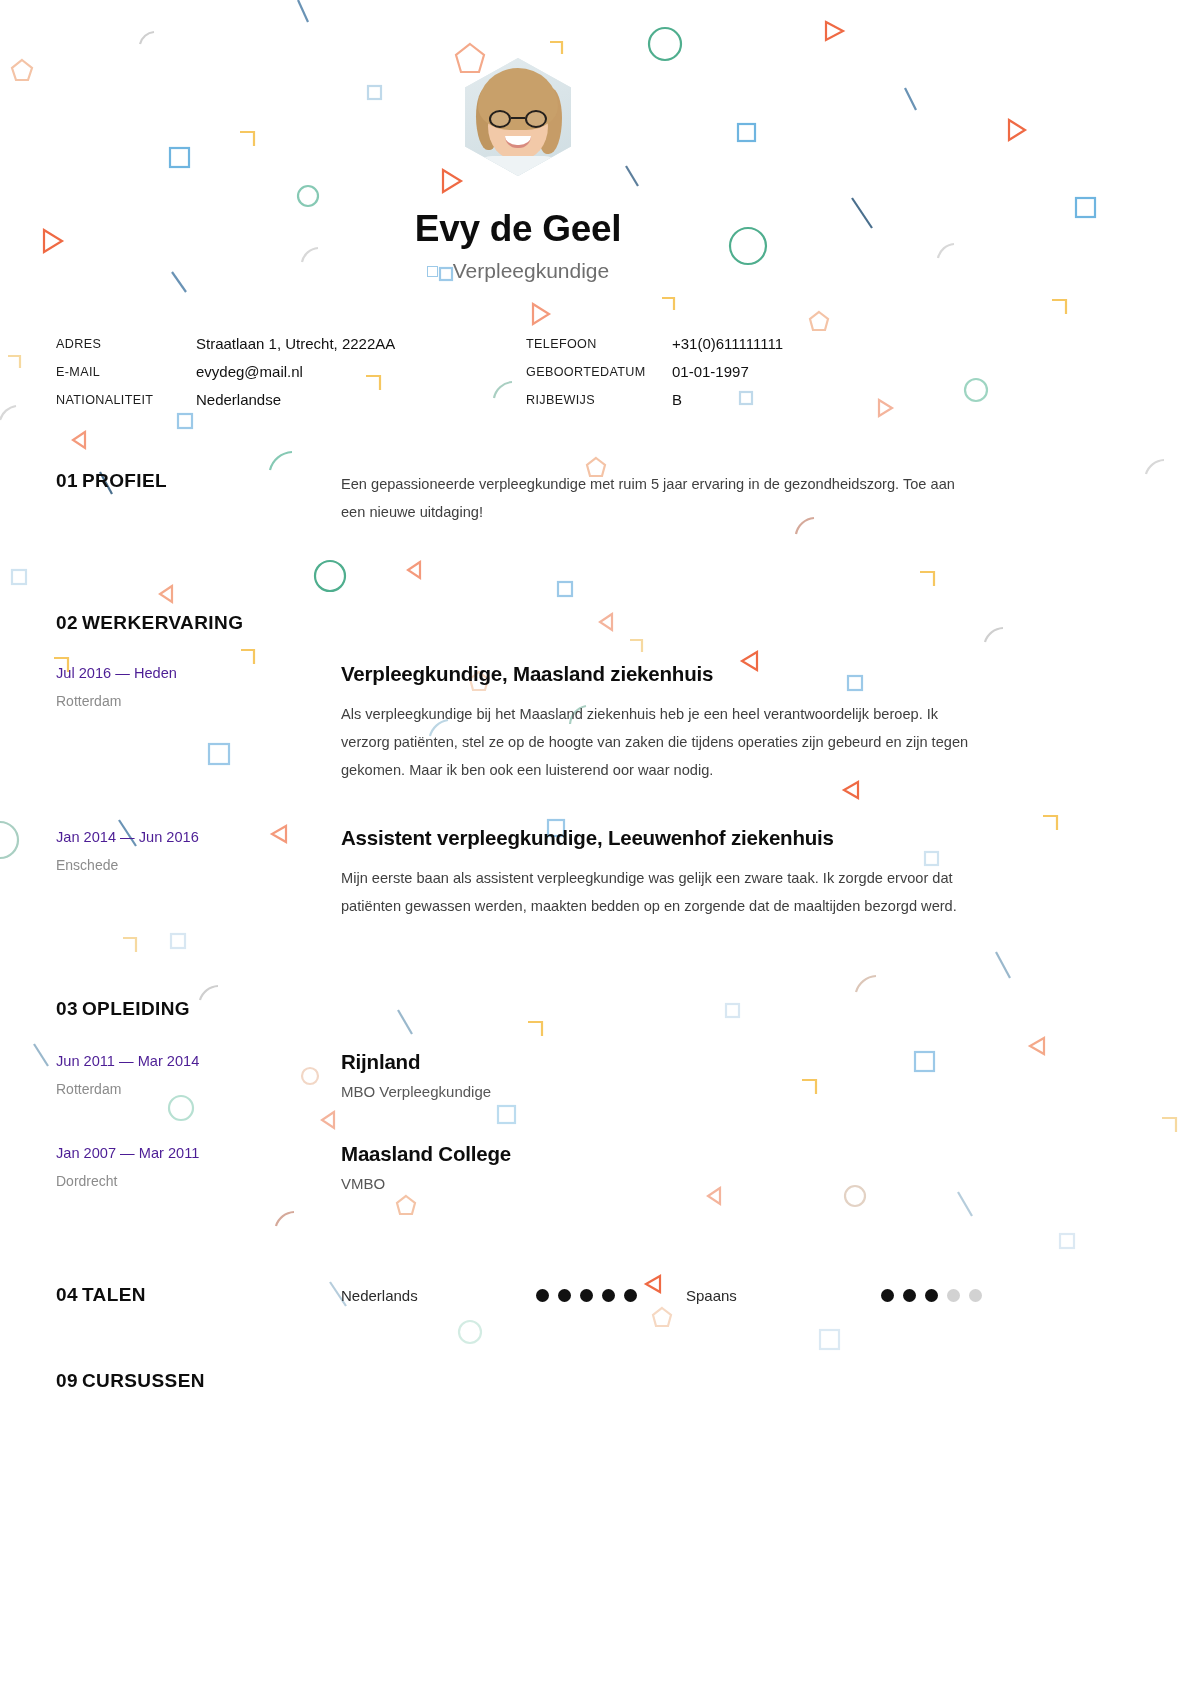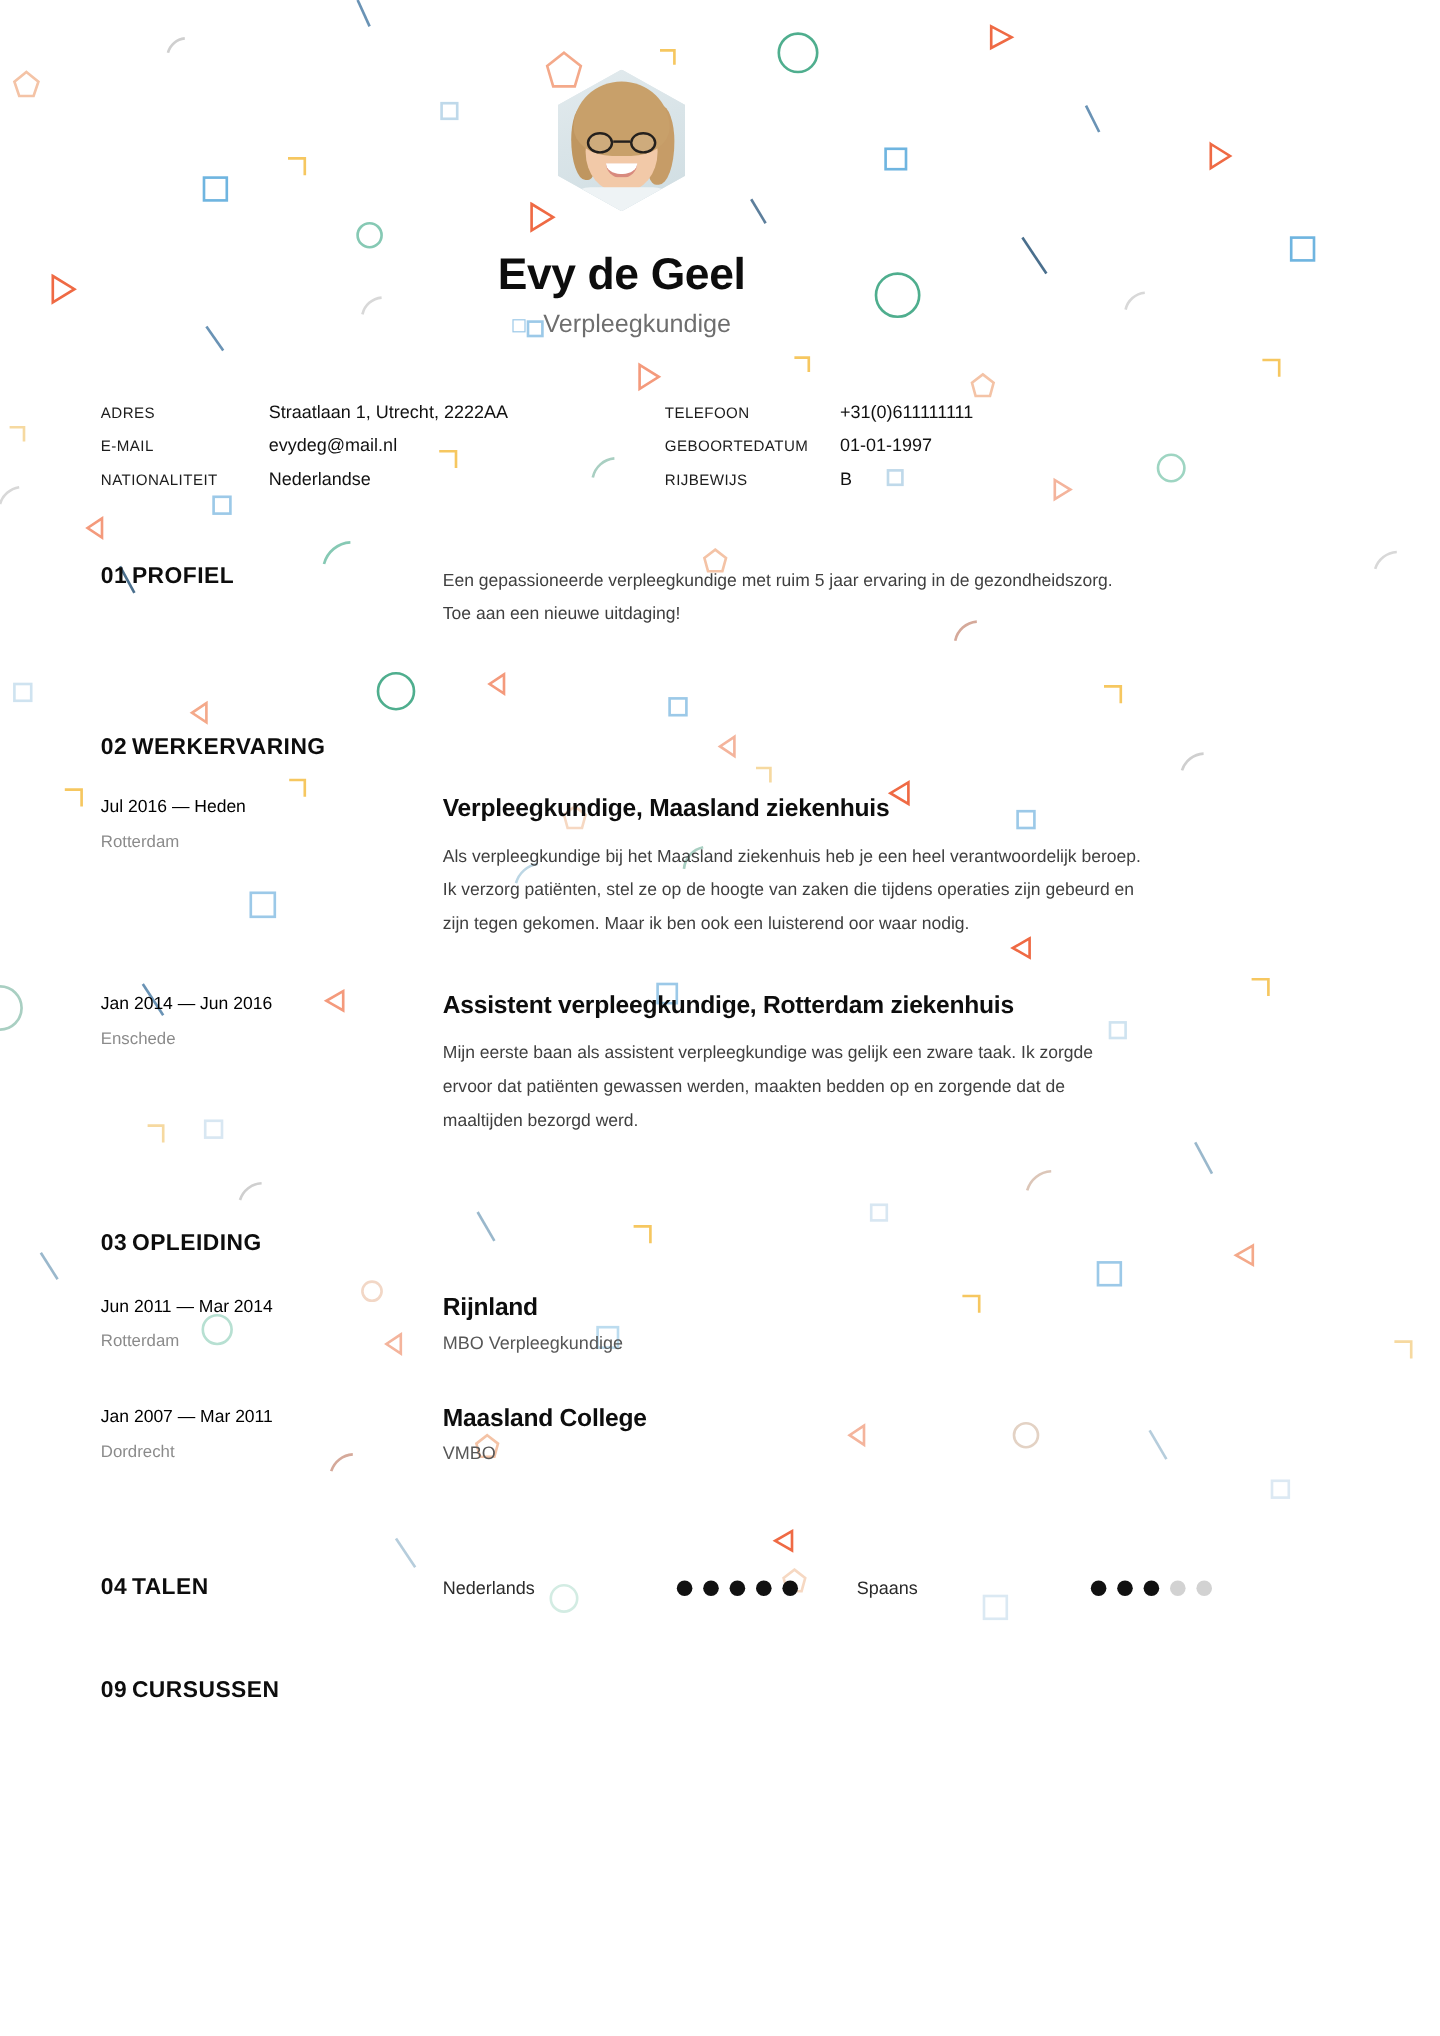--- a/index.html
+++ b/index.html
@@ -21,21 +21,21 @@
     width: 1200px; height: 1697px;
     pointer-events: none;
     z-index: 0;
   }
 
   
   .page {
     position: relative;
     z-index: 2;
     width: 1036px;
-    padding: 0 84px;
+    padding: 0 56px;
   }
 
   
   .header {
     text-align: center;
     padding-top: 58px;
   }
   .avatar-wrap {
     width: 106px;
     height: 118px;
@@ -206,21 +206,21 @@
 
   
   .entry {
     display: grid;
     grid-template-columns: 285px 1fr;
     margin-top: 34px;
   }
   .entry.first { margin-top: 22px; }
   .entry-date {
     font-size: 14.6px;
-    color: #000000;
+    color: #4c1d95;
     padding-top: 3px;
   }
   .entry-place {
     font-size: 14px;
     color: #8b8b8b;
     margin-top: 12px;
   }
   .entry-title {
     font-size: 20.5px;
     font-weight: bold;
@@ -438,21 +438,21 @@
       <div class="entry-desc">Als verpleegkundige bij het Maasland ziekenhuis heb je een heel verantwoordelijk beroep. Ik verzorg patiënten, stel ze op de hoogte van zaken die tijdens operaties zijn gebeurd en zijn tegen gekomen. Maar ik ben ook een luisterend oor waar nodig.</div>
     </div>
   </div>
 
   <div class="entry" style="margin-top:42px">
     <div>
       <div class="entry-date">Jan 2014 — Jun 2016</div>
       <div class="entry-place">Enschede</div>
     </div>
     <div>
-      <div class="entry-title">Assistent verpleegkundige, Rotterdam ziekenhuis</div>
+      <div class="entry-title">Assistent verpleegkundige, Leeuwenhof ziekenhuis</div>
       <div class="entry-desc">Mijn eerste baan als assistent verpleegkundige was gelijk een zware taak. Ik zorgde ervoor dat patiënten gewassen werden, maakten bedden op en zorgende dat de maaltijden bezorgd werd.</div>
     </div>
   </div>
 
   <div class="section" style="margin-top:78px">
     <div class="sec-head">
       <span class="sec-num">03</span>
       <span>OPLEIDING</span>
     </div>
     <div></div>

